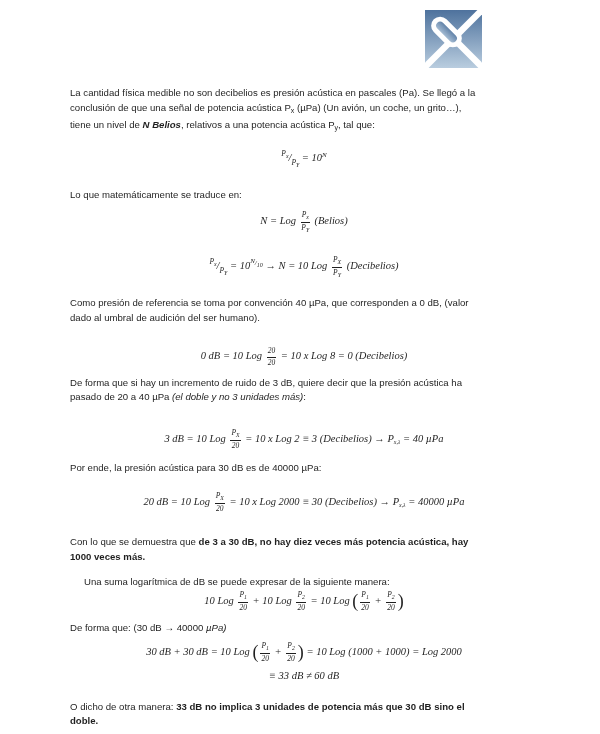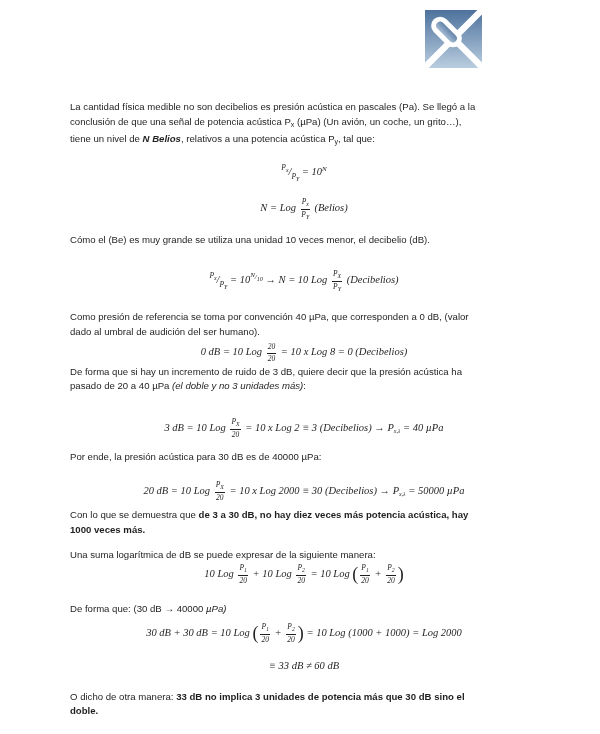--- a/index.html
+++ b/index.html
@@ -3,21 +3,21 @@
 <meta charset="utf-8">
 <style>
   html,body{margin:0;padding:0;}
   body{
     width:600px;height:734px;background:#ffffff;
     font-family:"Liberation Sans",sans-serif;color:#1f1f1f;
     position:relative;overflow:hidden;
   }
   .page{position:relative;width:600px;height:734px;background:#fff;}
   .logo{position:absolute;left:425px;top:10px;width:57px;height:58px;}
-  .content{position:absolute;left:70px;top:100px;width:468px;}
+  .content{position:absolute;left:70px;top:86px;width:468px;}
   p.text{
     font-size:9.6px;line-height:14.6px;margin:0;
     white-space:pre-line;
   }
   .bi{font-weight:bold;font-style:italic;}
   .bold{font-weight:bold;}
   .it{font-style:italic;}
   sub.tsub{font-size:7px;vertical-align:-2px;}
   
   .formula{
@@ -60,51 +60,51 @@
   </div>
 
   <div class="content">
 
     <p class="text"><span>La cantidad física medible no son decibelios es presión acústica en pascales (Pa). Se llegó a la
 conclusión de que una señal de potencia acústica P</span><sub class="tsub">x</sub><span> (µPa) (Un avión, un coche, un grito…),
 tiene un nivel de </span><span class="bi">N Belios</span><span>, relativos a una potencia acústica P</span><sub class="tsub">y</sub><span>, tal que:</span></p>
 
     <div class="formula" style="margin-top:6px;"><sup class="shu"><span>P</span><sub class="ssub">x</sub></sup><span>/</span><sub class="shd"><span>P</span><sub class="ssub">Y</sub></sub><span> = 10</span><sup class="expn">N</sup></div>
 
+    <p class="text" style="margin-top:12px;">Lo que matemáticamente se traduce en:</p>
 
     <div class="formula" style="margin-top:6px;"><span>N = Log </span><span class="frac"><span class="num"><span>P</span><sub class="ssub">x</sub></span><span class="den"><span>P</span><sub class="ssub">Y</sub></span></span><span> (Belios)</span></div>
 
-    <p class="text" style="margin-top:12px;">Cómo el (Be) es muy grande se utiliza una unidad 10 veces menor, el decibelio (dB).</p>
 
     <div class="formula" style="margin-top:15px;"><sup class="shu"><span>P</span><sub class="ssub">x</sub></sup><span>/</span><sub class="shd"><span>P</span><sub class="ssub">Y</sub></sub><span> = 10</span><sup class="expg"><span class="eu">N</span><span>/</span><span class="ed">10</span></sup><span class="arr">  → </span><span>N = 10 Log </span><span class="frac"><span class="num"><span>P</span><sub class="ssub">X</sub></span><span class="den"><span>P</span><sub class="ssub">Y</sub></span></span><span> (Decibelios)</span></div>
 
     <p class="text" style="margin-top:12px;">Como presión de referencia se toma por convención 40 µPa, que corresponden a 0 dB, (valor
 dado al umbral de audición del ser humano).</p>
 
-    <div class="formula" style="margin-top:0;"><span>0 dB = 10 Log </span><span class="frac"><span class="num">20</span><span class="den">20</span></span><span> = 10 x Log 8 = 0 (Decibelios)</span></div>
+    <div class="formula" style="margin-top:18px;"><span>0 dB = 10 Log </span><span class="frac"><span class="num">20</span><span class="den">20</span></span><span> = 10 x Log 8 = 0 (Decibelios)</span></div>
 
-    <p class="text" style="margin-top:1px;"><span>De forma que si hay un incremento de ruido de 3 dB, quiere decir que la presión acústica ha
+    <p class="text" style="margin-top:8px;"><span>De forma que si hay un incremento de ruido de 3 dB, quiere decir que la presión acústica ha
 pasado de 20 a 40 µPa </span><span class="it">(el doble y no 3 unidades más)</span><span>:</span></p>
 
     <div class="formula" style="margin-top:22px;"><span>3 dB = 10 Log </span><span class="frac"><span class="num"><span>P</span><sub class="ssub">X</sub></span><span class="den">20</span></span><span> = 10 x Log 2 ≡ 3 (Decibelios) </span><span class="arr">→ </span><span>P</span><sub class="ssub">x,λ</sub><span> = 40 µPa</span></div>
 
     <p class="text" style="margin-top:8px;">Por ende, la presión acústica para 30 dB es de 40000 µPa:</p>
 
-    <div class="formula" style="margin-top:14px;"><span>20 dB = 10 Log </span><span class="frac"><span class="num"><span>P</span><sub class="ssub">X</sub></span><span class="den">20</span></span><span> = 10 x Log 2000 ≡ 30 (Decibelios) </span><span class="arr">→ </span><span>P</span><sub class="ssub">x,λ</sub><span> = 50000 µPa</span></div>
+    <div class="formula" style="margin-top:14px;"><span>20 dB = 10 Log </span><span class="frac"><span class="num"><span>P</span><sub class="ssub">X</sub></span><span class="den">20</span></span><span> = 10 x Log 2000 ≡ 30 (Decibelios) </span><span class="arr">→ </span><span>P</span><sub class="ssub">x,λ</sub><span> = 40000 µPa</span></div>
 
-    <p class="text" style="margin-top:3px;"><span>Con lo que se demuestra que </span><span class="bold">de 3 a 30 dB, no hay diez veces más potencia acústica, hay
+    <p class="text" style="margin-top:19px;"><span>Con lo que se demuestra que </span><span class="bold">de 3 a 30 dB, no hay diez veces más potencia acústica, hay
 1000 veces más.</span></p>
 
-    <p class="text" style="margin-top:10px;">Una suma logarítmica de dB se puede expresar de la siguiente manera:</p>
+    <p class="text" style="margin-top:10px;margin-left:14px;">Una suma logarítmica de dB se puede expresar de la siguiente manera:</p>
 
     <div class="formula" style="margin-top:0px;"><span>10 Log </span><span class="frac"><span class="num"><span>P</span><sub class="ssub">1</sub></span><span class="den">20</span></span><span> + </span><span>10 Log </span><span class="frac"><span class="num"><span>P</span><sub class="ssub">2</sub></span><span class="den">20</span></span><span> = 10 Log </span><span class="bp">(</span><span class="frac"><span class="num"><span>P</span><sub class="ssub">1</sub></span><span class="den">20</span></span><span> + </span><span class="frac"><span class="num"><span>P</span><sub class="ssub">2</sub></span><span class="den">20</span></span><span class="bp">)</span></div>
 
-    <p class="text" style="margin-top:16px;"><span>De forma que: (30 dB → 40000 </span><span class="it">µPa)</span></p>
+    <p class="text" style="margin-top:8px;"><span>De forma que: (30 dB → 40000 </span><span class="it">µPa)</span></p>
 
     <div class="formula" style="margin-top:4px;"><span>30 dB + 30 dB = 10 Log </span><span class="bp">(</span><span class="frac"><span class="num"><span>P</span><sub class="ssub">1</sub></span><span class="den">20</span></span><span> + </span><span class="frac"><span class="num"><span>P</span><sub class="ssub">2</sub></span><span class="den">20</span></span><span class="bp">)</span><span> = 10 Log (1000 + 1000) = Log 2000</span></div>
 
-    <div class="formula" style="margin-top:9px;">≡ 33 dB ≠ 60 dB</div>
+    <div class="formula" style="margin-top:0;">≡ 33 dB ≠ 60 dB</div>
 
     <p class="text" style="margin-top:12px;"><span>O dicho de otra manera: </span><span class="bold">33 dB no implica 3 unidades de potencia más que 30 dB sino el
 doble.</span></p>
 
   </div>
 </div>
 
 </body></html>

